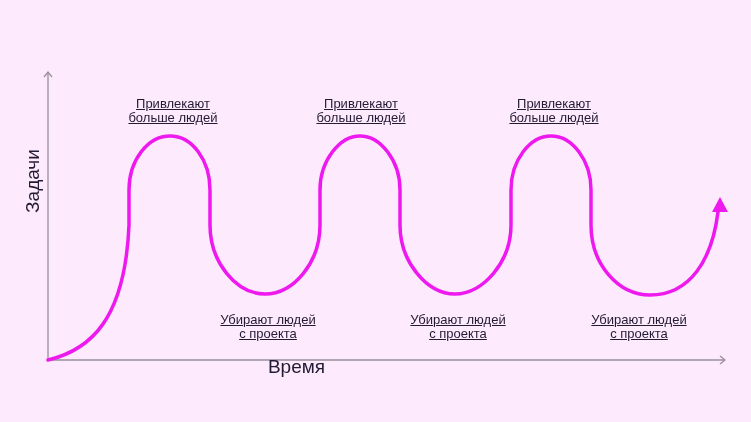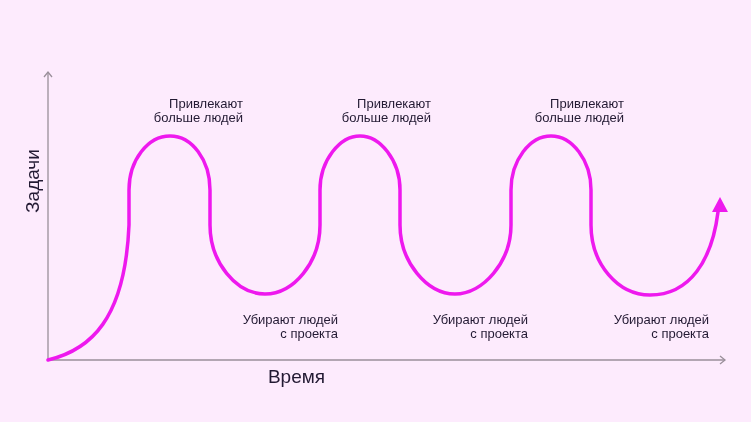--- a/index.html
+++ b/index.html
@@ -1,19 +1,19 @@
 <!DOCTYPE html>
 <html><head>
 <meta charset="utf-8">
 <style>
   html,body{margin:0;padding:0;}
   body{width:751px;height:422px;background:#fdebfd;position:relative;overflow:hidden;font-family:"Liberation Sans",sans-serif;color:#231a33;}
   svg{position:absolute;left:0;top:0;}
-  .lbl{position:absolute;text-align:right;font-size:13px;line-height:14px;font-weight:500;width:140px;}
-  .axis-x{position:absolute;left:0;width:601px;top:366px;text-align:center;font-size:19px;}
+  .lbl{position:absolute;text-align:center;font-size:13px;line-height:14px;font-weight:500;width:140px;text-decoration:underline;}
+  .axis-x{position:absolute;left:0;width:601px;top:356px;text-align:center;font-size:19px;}
   .axis-x span{position:relative;left:-4px;}
   .axis-y{position:absolute;left:-2px;top:170px;font-size:19px;transform:rotate(-90deg);transform-origin:center;width:70px;text-align:center;}
 </style>
 </head>
 <body>
 
 <svg width="751" height="422">
 
   <g stroke="#9a8f9a" stroke-width="1.3" fill="none">
     <line x1="48" y1="360" x2="48" y2="72"></line>

